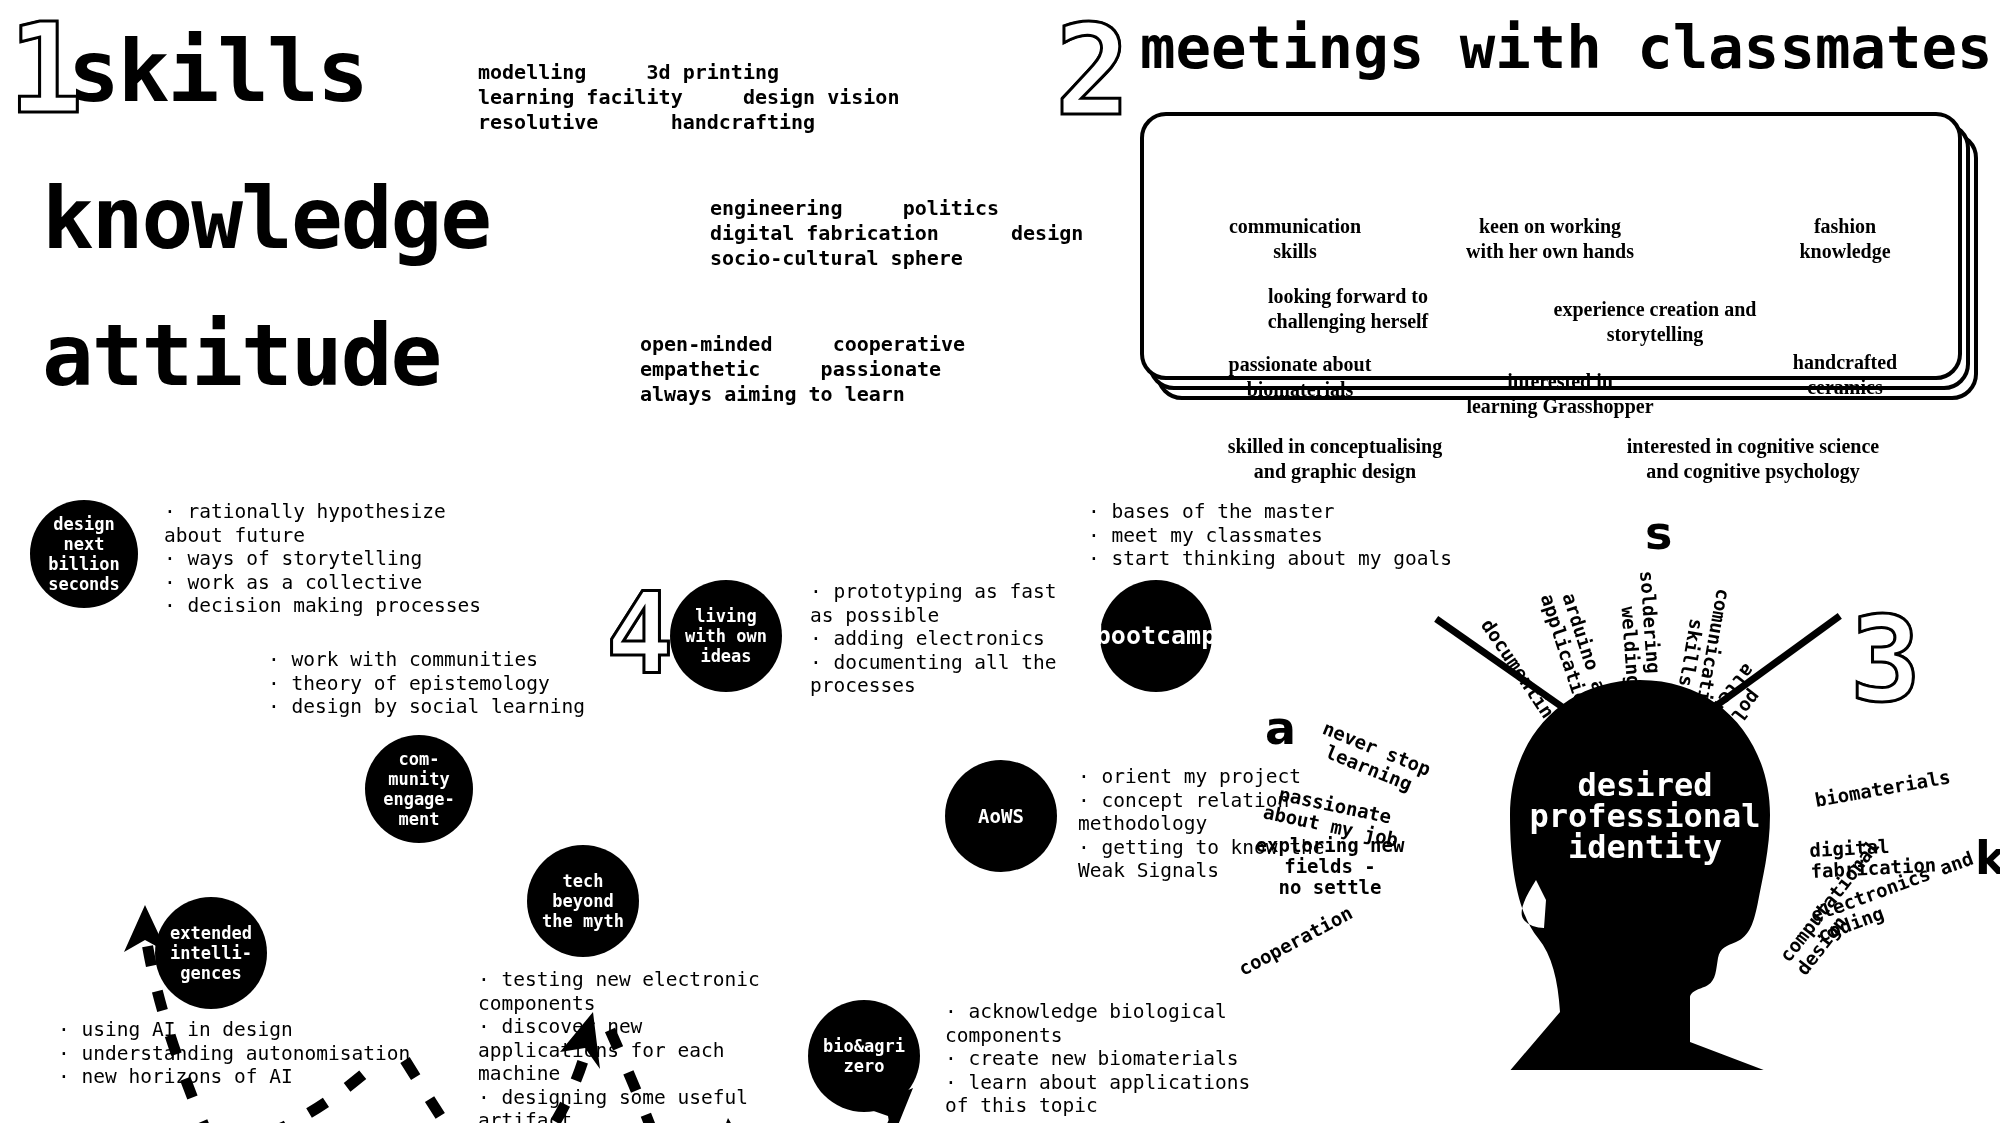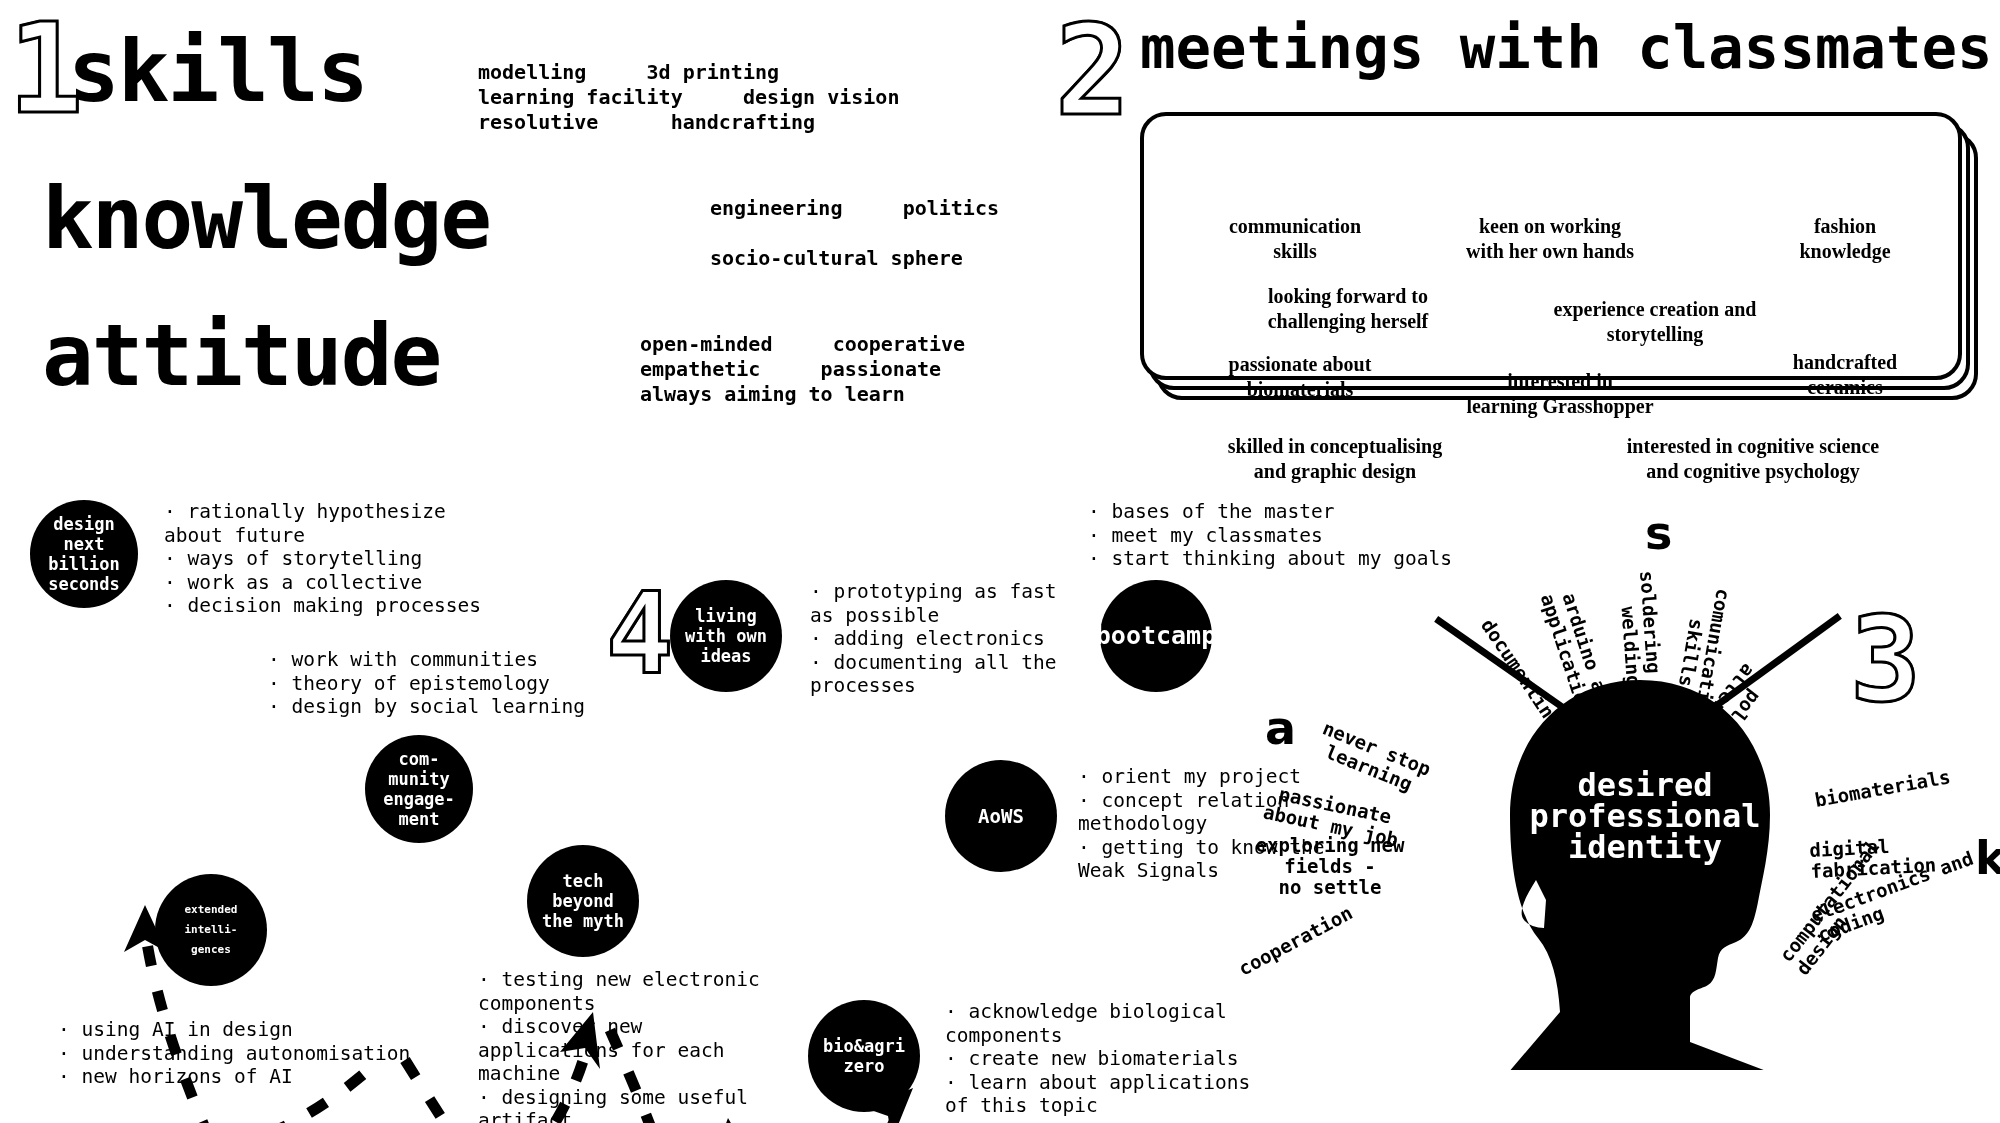--- a/index.html
+++ b/index.html
@@ -132,20 +132,21 @@
 
   <div class="abs num-outline" style="left:8px; top:6px; font-size:125px;">1</div>
 
   <div class="abs bigword" style="left:68px; top:28px; font-size:86px;">skills</div>
   <div class="abs kwblock" style="left:478px; top:60px;">modelling     3d printing</div>
   <div class="abs kwblock" style="left:478px; top:85px;">learning facility     design vision</div>
   <div class="abs kwblock" style="left:478px; top:110px;">resolutive      handcrafting</div>
 
   <div class="abs bigword" style="left:42px; top:175px; font-size:86px;">knowledge</div>
   <div class="abs kwblock" style="left:710px; top:196px;">engineering     politics</div>
+  <div class="abs kwblock" style="left:710px; top:221px;">digital fabrication      design</div>
   <div class="abs kwblock" style="left:710px; top:246px;">socio-cultural sphere</div>
 
   <div class="abs bigword" style="left:42px; top:312px; font-size:86px;">attitude</div>
   <div class="abs kwblock" style="left:640px; top:332px;">open-minded     cooperative</div>
   <div class="abs kwblock" style="left:640px; top:357px;">empathetic     passionate</div>
   <div class="abs kwblock" style="left:640px; top:382px;">always aiming to learn</div>
 
   <div class="abs num-outline" style="left:1055px; top:8px; font-size:125px;">2</div>
   <div class="abs bigword" style="left:1140px; top:18px; font-size:59px; letter-spacing:0px;">meetings with classmates</div>
 
@@ -212,21 +213,21 @@
 · decision making processes</div>
 
   <div class="node" style="left:365px; top:735px; width:108px; height:108px; font-size:17px; line-height:20px;">com-
 munity
 engage-
 ment</div>
   <div class="bullets" style="left:268px; top:648px;">· work with communities
 · theory of epistemology
 · design by social learning</div>
 
-  <div class="node" style="left:155px; top:874px; width:112px; height:112px; font-size:11px; line-height:20px;">extended
+  <div class="node" style="left:155px; top:897px; width:112px; height:112px; font-size:17px; line-height:20px;">extended
 intelli-
 gences</div>
   <div class="bullets" style="left:58px; top:1018px;">· using AI in design
 · understanding autonomisation
 · new horizons of AI</div>
 
   <div class="node" style="left:527px; top:845px; width:112px; height:112px; font-size:17px; line-height:20px;">tech
 beyond
 the myth</div>
   <div class="bullets" style="left:478px; top:968px;">· testing new electronic

